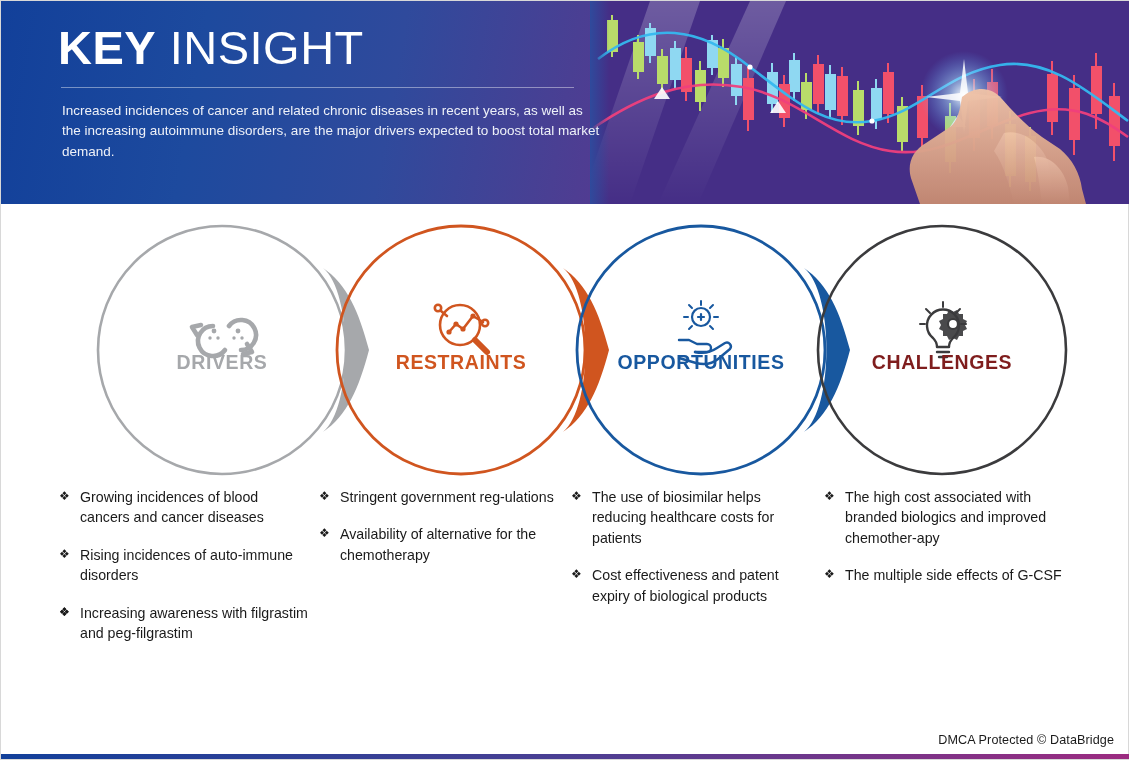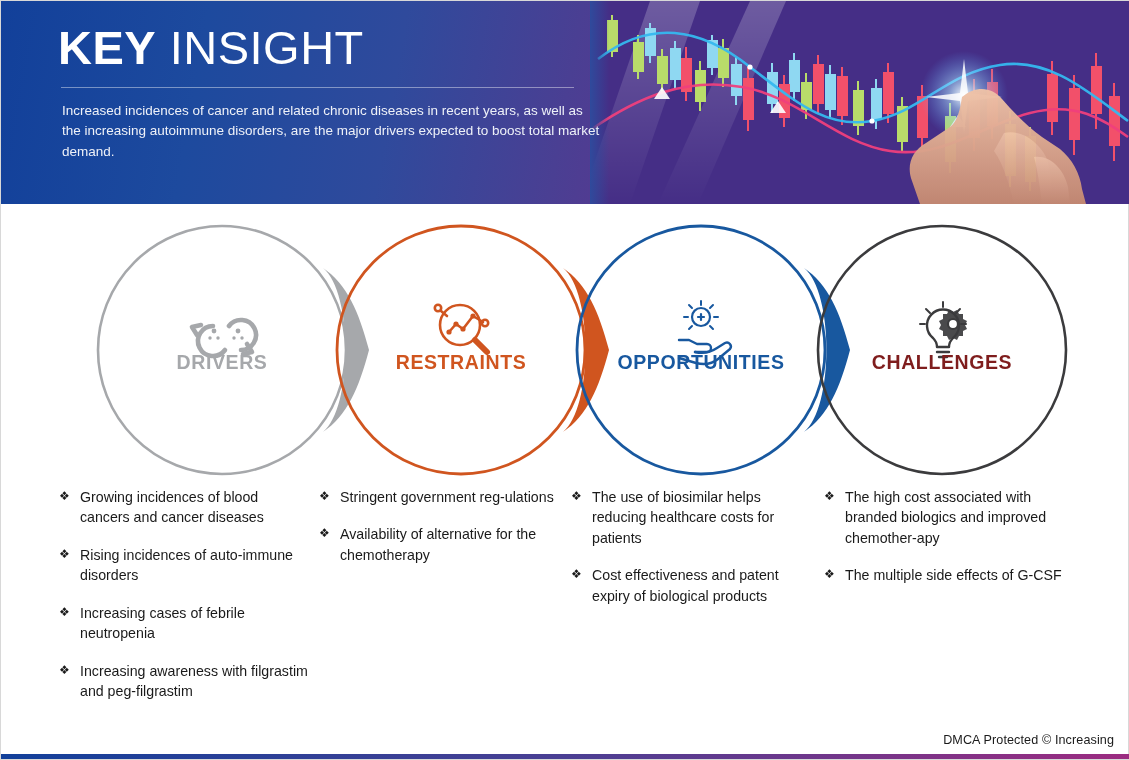--- a/index.html
+++ b/index.html
@@ -341,36 +341,36 @@
       <div class="clabel" style="left:592px; top:135px; width:216px; color:#18589f;">OPPORTUNITIES</div>
       <div class="clabel" style="left:841px; top:135px; width:200px; color:#7f1d1d;">CHALLENGES</div>
     </div>
   </div>
 
   <div class="columns">
 
     <div class="col col-1">
       <div class="bullet"><span class="mark">❖</span><span>Growing incidences of blood cancers and cancer diseases</span></div>
       <div class="bullet"><span class="mark">❖</span><span>Rising incidences of auto-immune disorders</span></div>
-      <div class="bullet"><span class="mark">❖</span><span>Increasing cases of febrile neutropenia</span></div>
+      <div class="bullet"><span class="mark">❖</span></div>
       <div class="bullet"><span class="mark">❖</span><span>Increasing awareness with filgrastim and peg-filgrastim</span></div>
     </div>
 
     <div class="col col-2">
       <div class="bullet"><span class="mark">❖</span><span>Stringent government reg-ulations</span></div>
       <div class="bullet"><span class="mark">❖</span><span>Availability of alternative for the chemotherapy</span></div>
     </div>
 
     <div class="col col-3">
       <div class="bullet"><span class="mark">❖</span><span>The use of biosimilar helps reducing healthcare costs for patients</span></div>
       <div class="bullet"><span class="mark">❖</span><span>Cost effectiveness and patent expiry of biological products</span></div>
     </div>
 
     <div class="col col-4">
       <div class="bullet"><span class="mark">❖</span><span>The high cost associated with branded biologics and improved chemother-apy</span></div>
       <div class="bullet"><span class="mark">❖</span><span>The multiple side effects of G-CSF</span></div>
     </div>
   </div>
 
-  <div class="footer">DMCA Protected © Increasing</div>
+  <div class="footer">DMCA Protected © DataBridge</div>
   <div class="footer-bar"></div>
 
 </div>
 
 </body></html>

